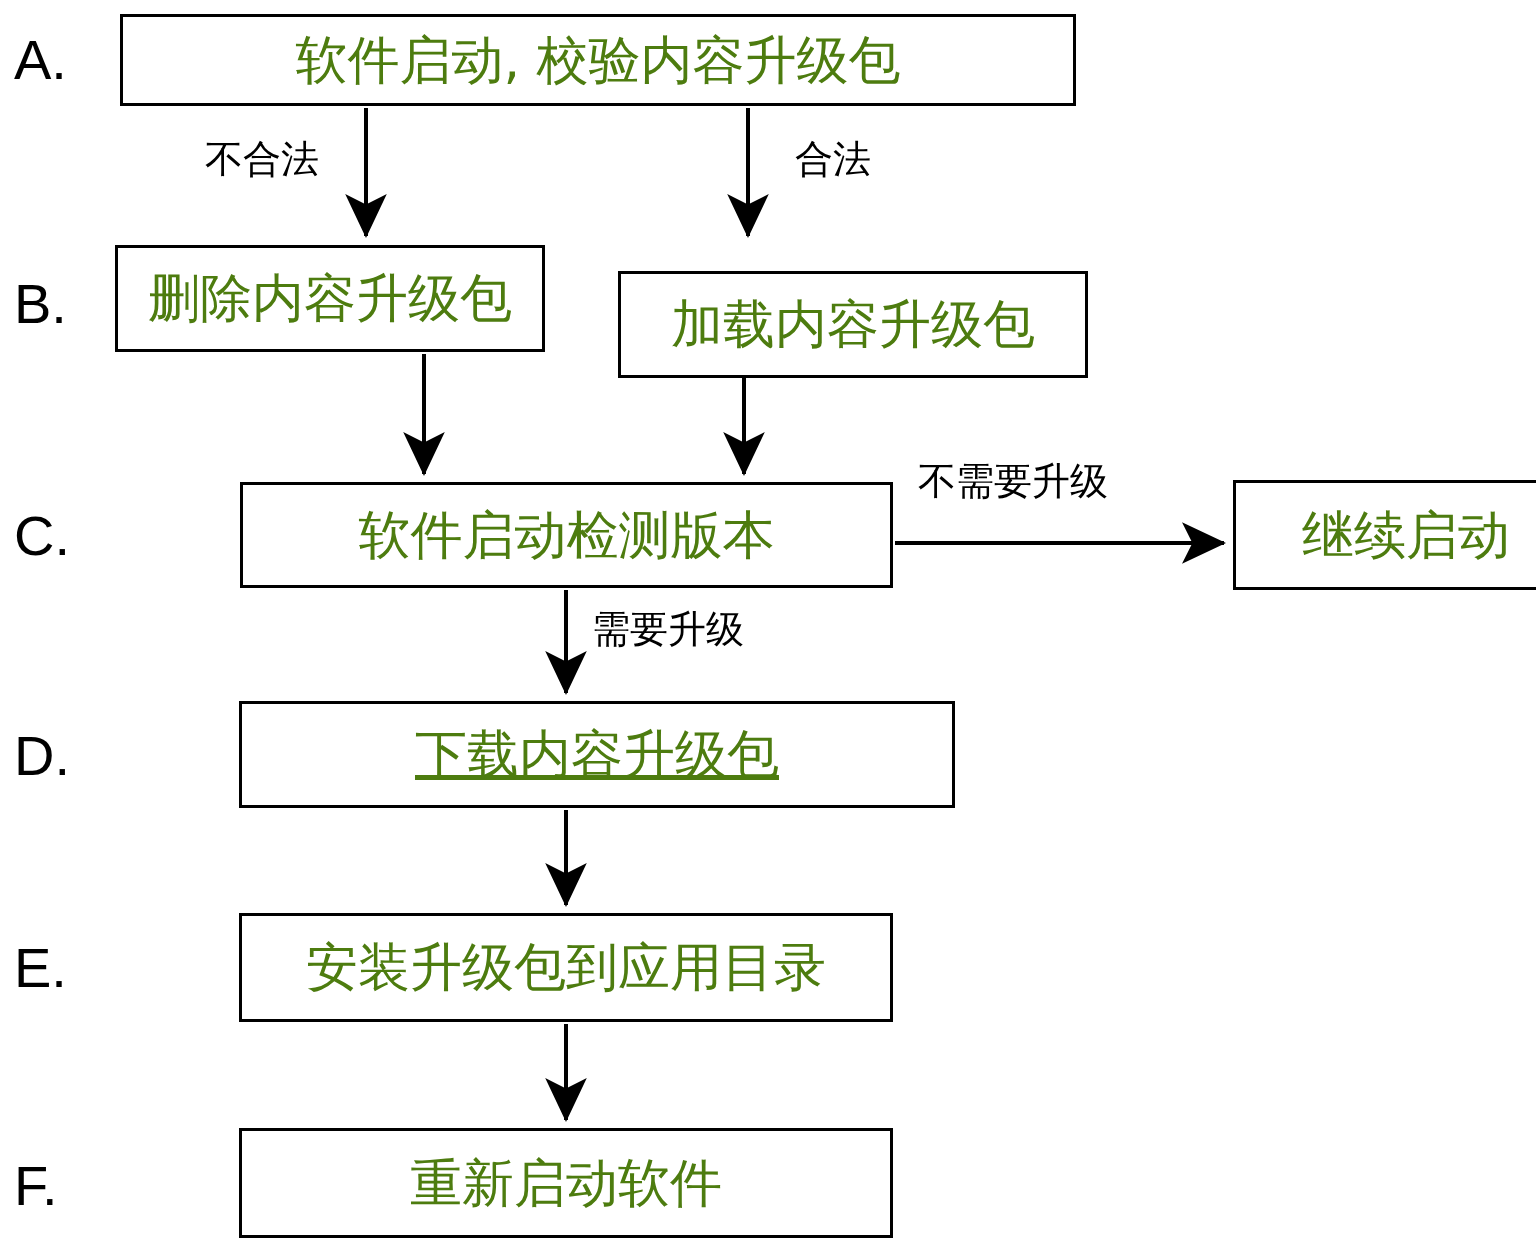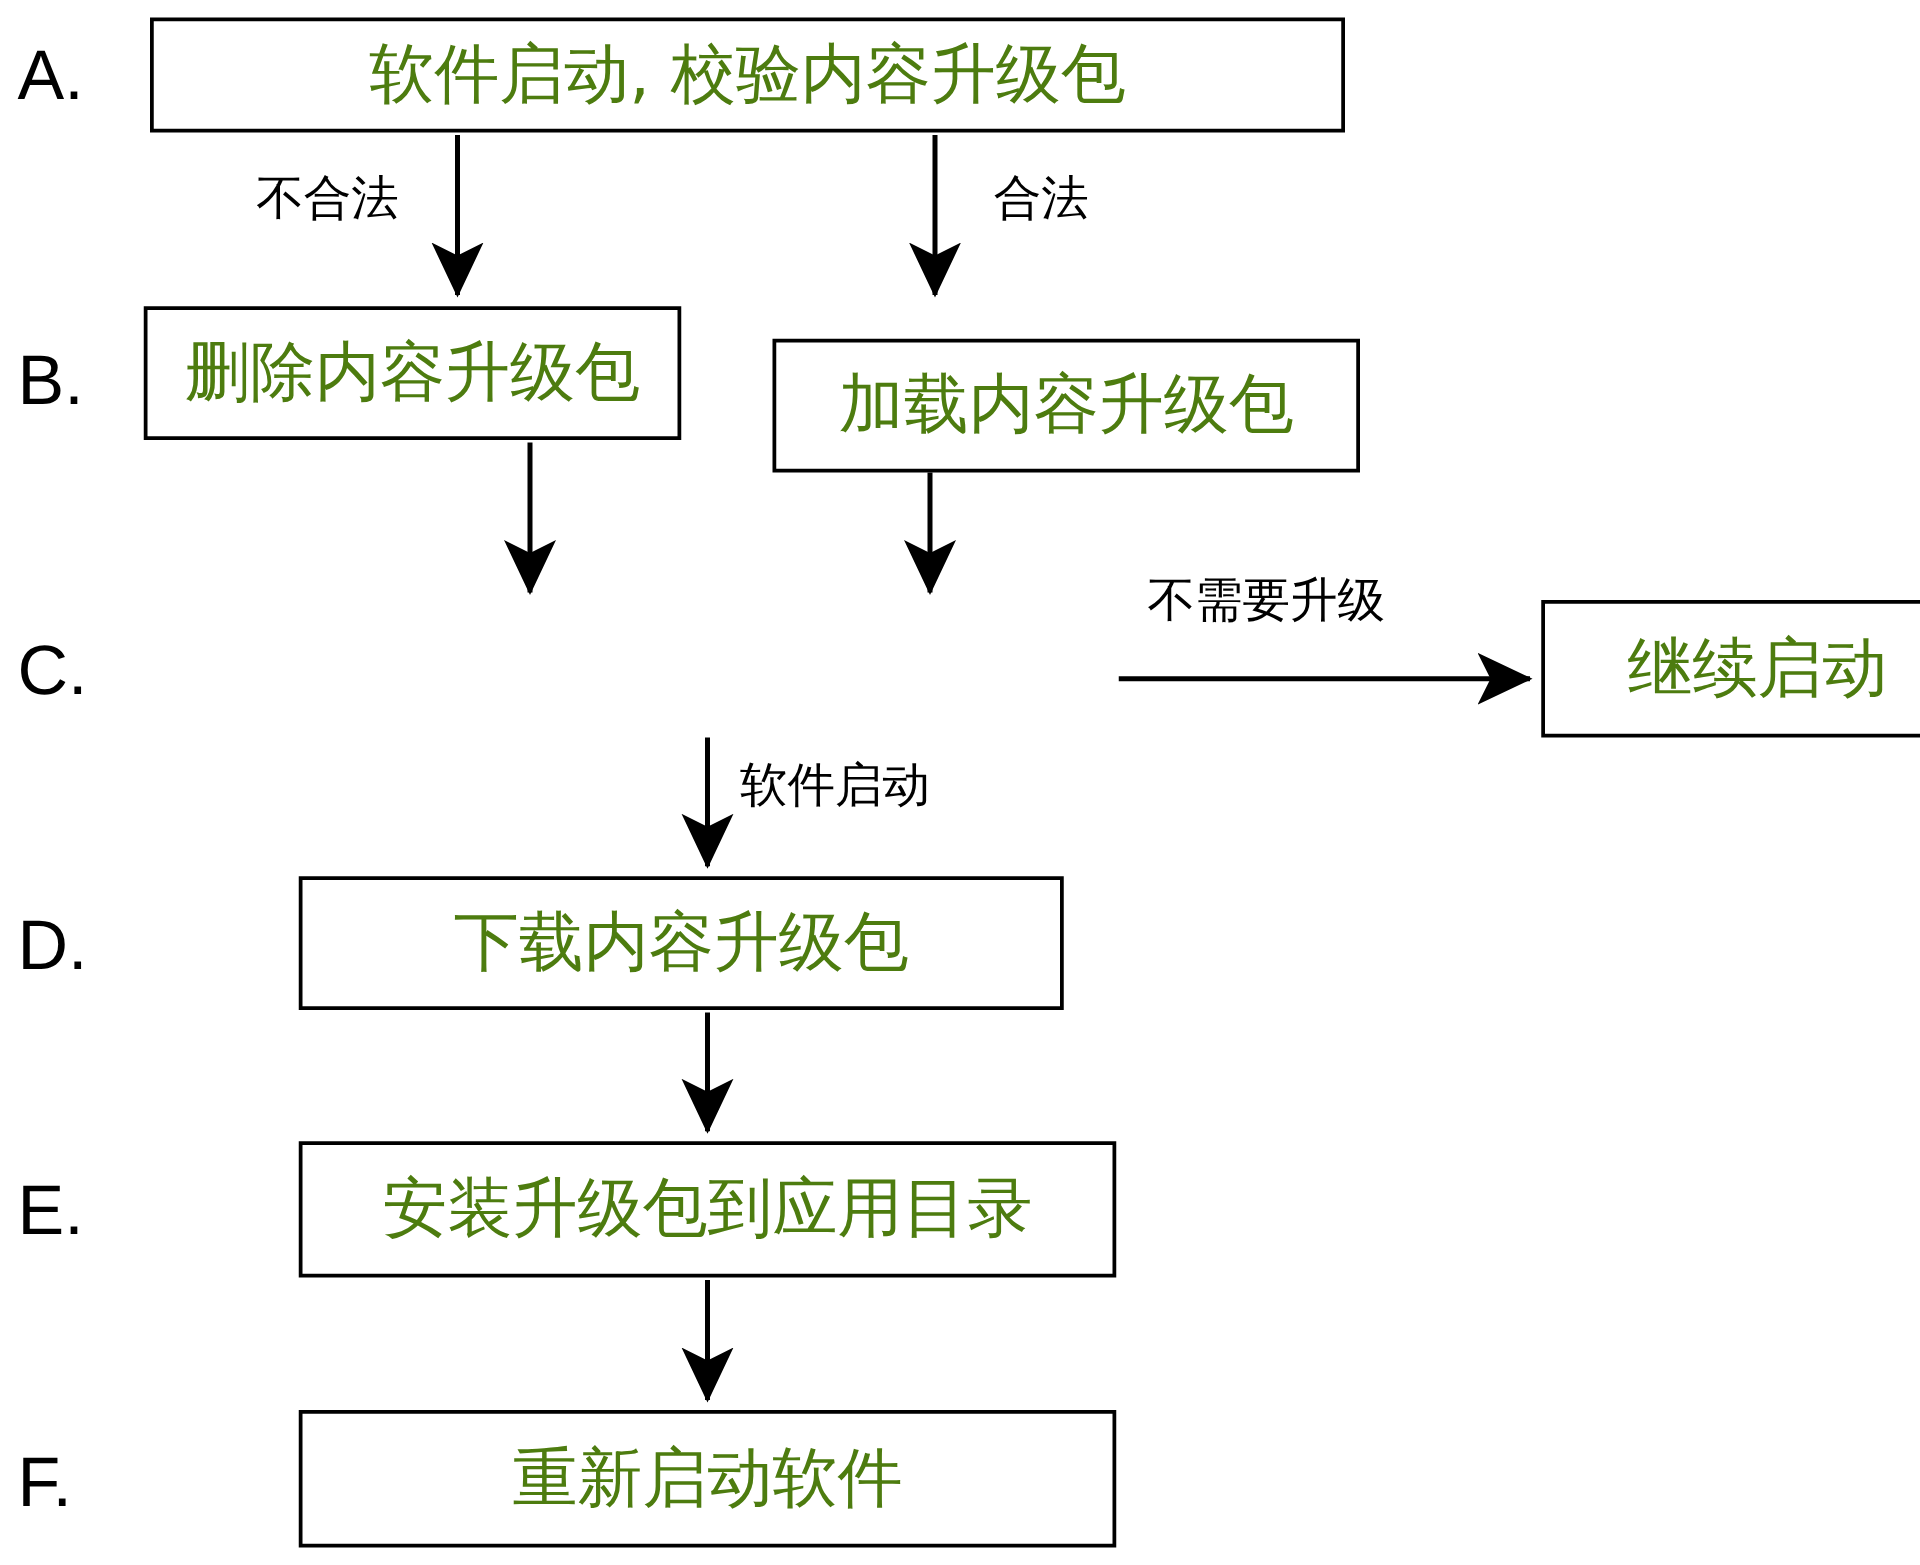--- a/index.html
+++ b/index.html
@@ -92,40 +92,43 @@
     <line x1="566" y1="590" x2="566" y2="693" stroke="#000000" stroke-width="4" marker-end="url(#ah)"></line>
 
     <line x1="566" y1="810" x2="566" y2="905" stroke="#000000" stroke-width="4" marker-end="url(#ah)"></line>
 
     <line x1="566" y1="1024" x2="566" y2="1120" stroke="#000000" stroke-width="4" marker-end="url(#ah)"></line>
   </svg>
 
   <div class="edge-label" style="left:205px; top:140px;">不合法</div>
   <div class="edge-label" style="left:795px; top:140px;">合法</div>
   <div class="edge-label" style="left:918px; top:462px;">不需要升级</div>
-  <div class="edge-label" style="left:592px; top:610px;">软件启动</div>
+  <div class="edge-label" style="left:592px; top:610px;">需要升级</div>
 
   <div class="node" style="left:120px; top:14px; width:956px; height:92px;">
     <span class="node-text">软件启动, 校验内容升级包</span>
   </div>
 
   <div class="node" style="left:115px; top:245px; width:430px; height:107px;">
     <span class="node-text">删除内容升级包</span>
   </div>
 
   <div class="node" style="left:618px; top:245px; width:470px; height:107px;margin-top:26px;">
     <span class="node-text">加载内容升级包</span>
   </div>
 
+  <div class="node" style="left:240px; top:482px; width:653px; height:106px;">
+    <span class="node-text">软件启动检测版本</span>
+  </div>
 
   <div class="node" style="left:1233px; top:480px; width:346px; height:110px;">
     <span class="node-text">继续启动</span>
   </div>
 
-  <div class="node" style="left:239px; top:701px; width:612px; height:107px;">
+  <div class="node" style="left:239px; top:701px; width:716px; height:107px;text-decoration:underline;">
     <span class="node-text">下载内容升级包</span>
   </div>
 
   <div class="node" style="left:239px; top:913px; width:654px; height:109px;">
     <span class="node-text">安装升级包到应用目录</span>
   </div>
 
   <div class="node" style="left:239px; top:1128px; width:654px; height:110px;">
     <span class="node-text">重新启动软件</span>
   </div>

